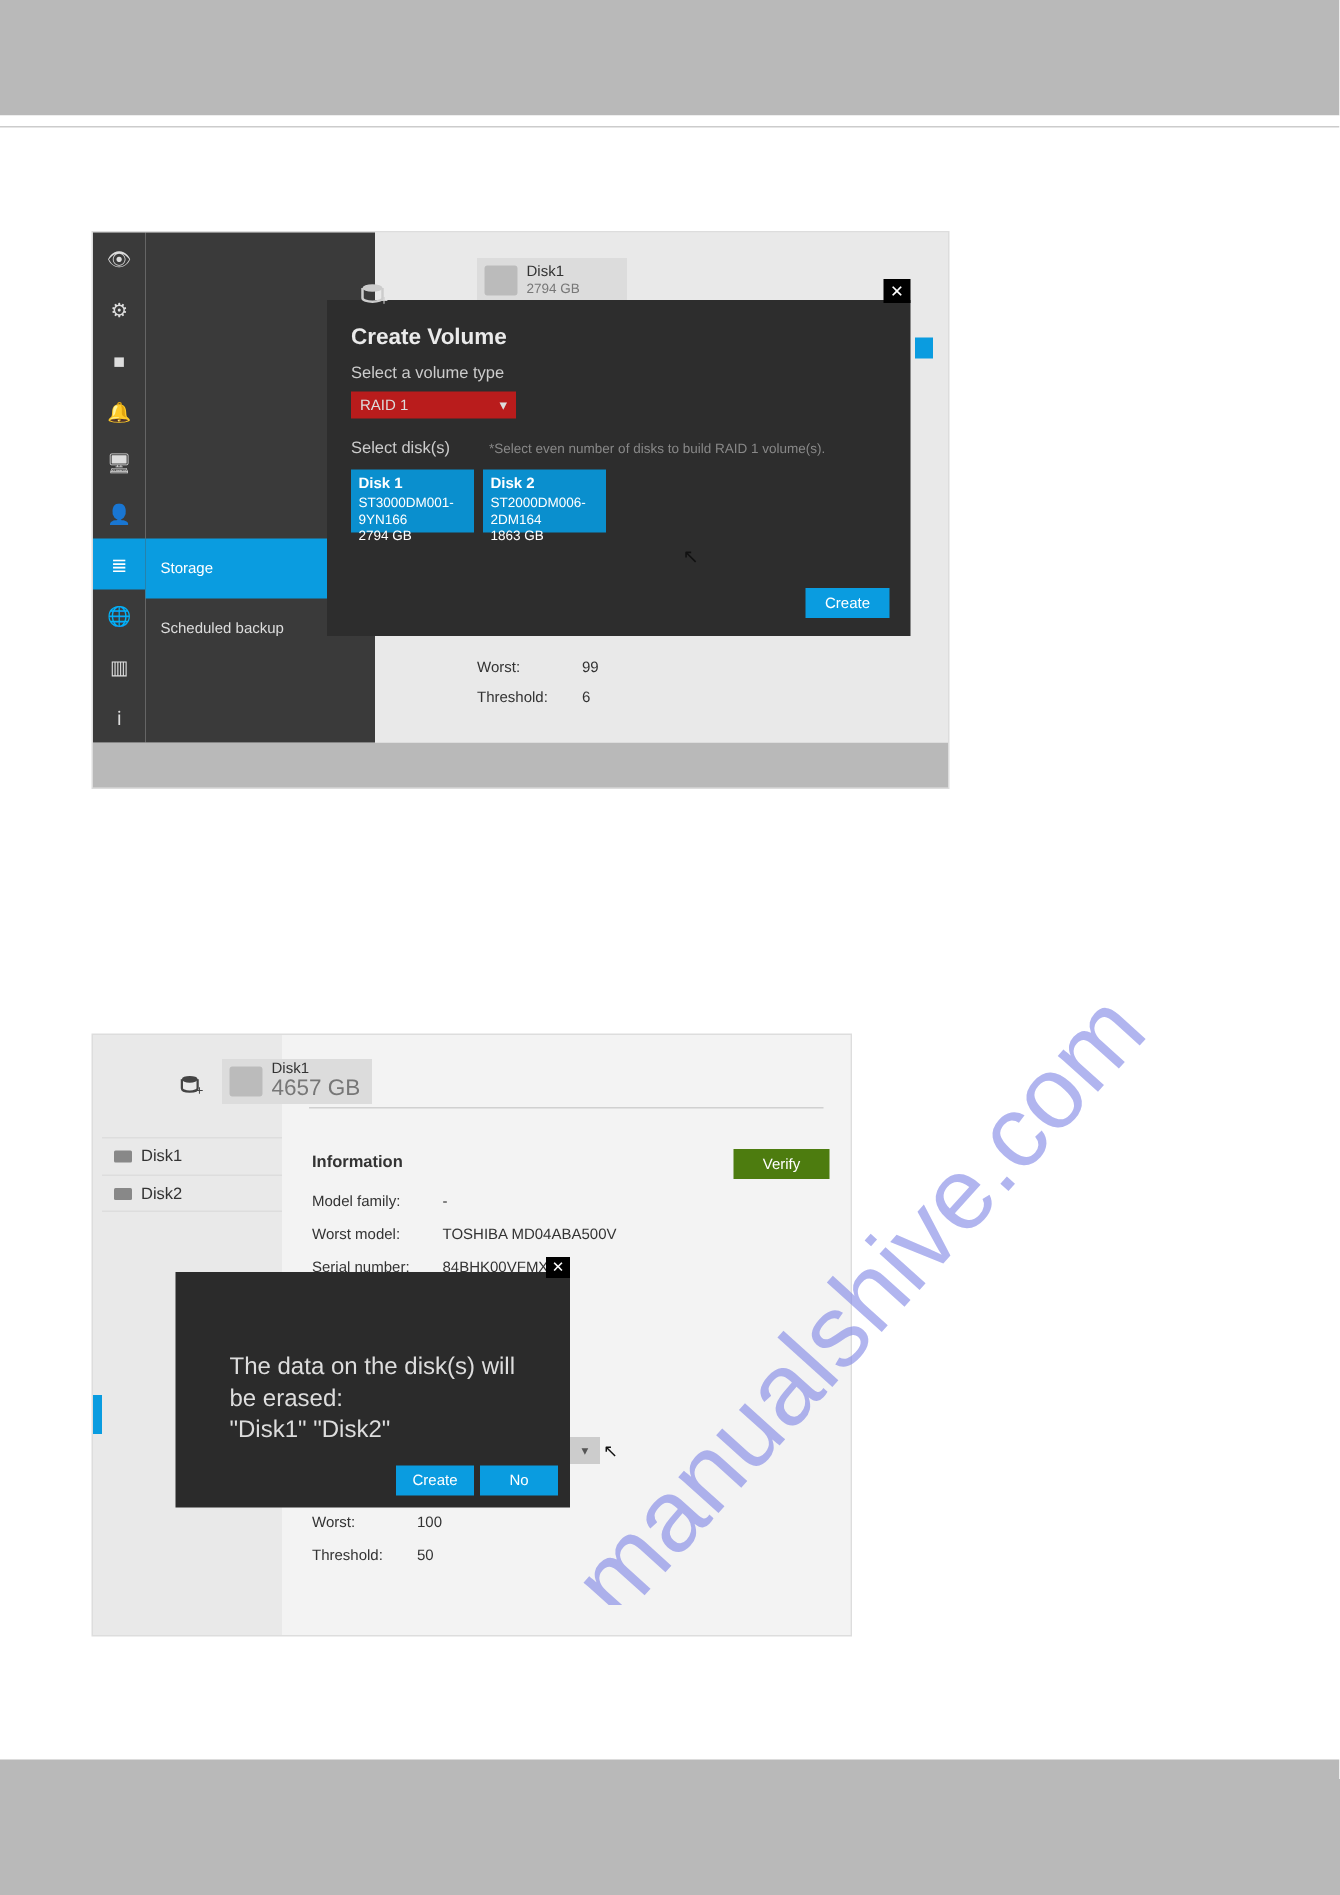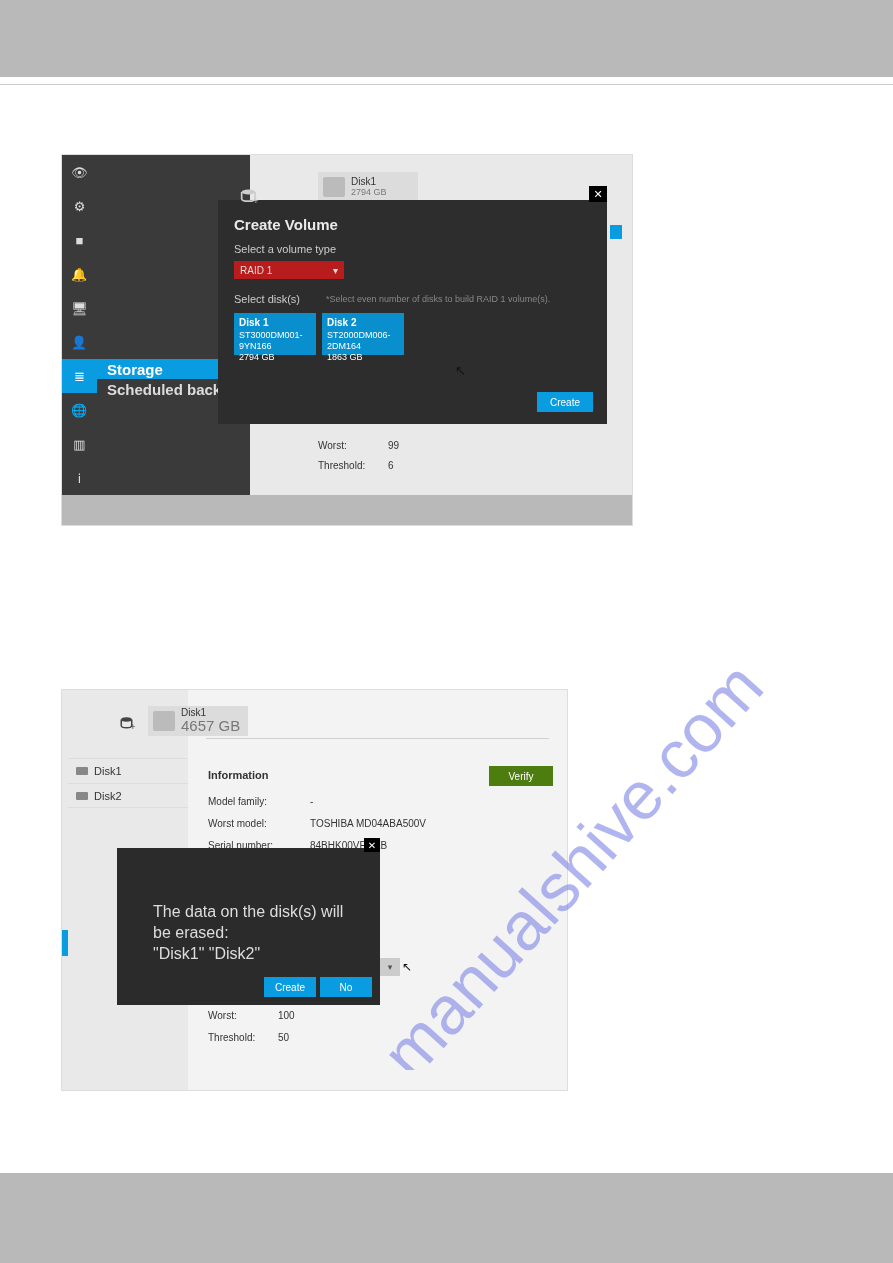--- a/index.html
+++ b/index.html
@@ -12,21 +12,21 @@
 
   
   .shot1 { position:absolute; left:62px; top:155px; width:570px; height:370px; background:#e9e9e9; box-shadow:0 0 0 1px #ddd; }
   .shot1 .bottom-strip { position:absolute; left:0; bottom:0; width:100%; height:30px; background:#b9b9b9; }
 
   .sidebar-narrow { position:absolute; left:0; top:0; width:35px; height:340px; background:#3a3a3a; }
   .sidebar-narrow .icon { width:35px; height:34px; display:flex; align-items:center; justify-content:center; color:#ddd; font-size:13px; }
   .sidebar-narrow .icon.sel { background:#0a9ce0; color:#fff; }
 
   .sidebar-wide { position:absolute; left:35px; top:0; width:153px; height:340px; background:#3a3a3a; }
-  .sidebar-wide .row { height:20px; display:flex; align-items:center; padding-left:10px; color:#ddd; font-size:15px;font-weight:bold; }
+  .sidebar-wide .row { height:40px; display:flex; align-items:center; padding-left:10px; color:#ddd; font-size:10px; }
   .sidebar-wide .row.sel { background:#0a9ce0; color:#fff; }
   .sidebar-wide .spacer { height:204px; }
 
   .content1-bg { position:absolute; left:188px; top:0; width:382px; height:340px; background:#e9e9e9; }
   .disk-sidebar { position:absolute; left:188px; top:60px; width:70px; }
   .disk-sidebar .drow { height:18px; display:flex; align-items:center; gap:4px; color:#444; font-size:10px; padding-left:4px; }
   .disk-icon { display:inline-block; width:12px; height:8px; background:#888; border-radius:1px; }
 
   .tab1 { position:absolute; left:318px; top:172px; width:100px; height:30px; background:#dcdcdc; padding:3px 5px; display:flex; gap:6px; align-items:center;}
   .tab1 .hdicon { width:22px; height:20px; background:#bbb; border-radius:2px; }
@@ -66,21 +66,21 @@
   .tab2 { position:absolute; left:148px; top:706px; width:100px; height:30px; background:#dcdcdc; padding:3px 5px; display:flex; gap:6px; align-items:center;}
   .tab2 .hdicon { width:22px; height:20px; background:#bbb; border-radius:2px; }
   .tab2 .tlabel { font-size:10px; color:#333; line-height:1.05;}
   .tab2 .tlabel .sub { color:#777; font-size:15px;}
   .right2 .divider { position:absolute; left:18px; top:48px; right:18px; border-top:1px solid #d0d0d0; }
 
   .info-heading { position:absolute; left:208px; top:769px; font-size:11px; font-weight:700; color:#333; }
   .verify-btn { position:absolute; left:489px; top:766px; width:64px; height:20px; background:#4d7c0f; color:#fff; font-size:10px; display:flex; align-items:center; justify-content:center; cursor:pointer;}
 
   .info-table { position:absolute; left:208px; top:790px; font-size:10px; color:#333; }
-  .info-table .irow { display:flex; gap:26px; height:22px; align-items:center; }
+  .info-table .irow { display:flex; gap:11px; height:22px; align-items:center; }
   .info-table .ilabel { width:76px; }
 
   .modal2 { position:absolute; left:117px; top:848px; width:263px; height:157px; background:#2b2b2b; color:#ddd; padding:40px 18px 12px 36px; font-size:11px; position:absolute;}
   .modal2 .close { position:absolute; right:0; top:-10px; width:16px; height:14px; background:#000; color:#fff; display:flex; align-items:center; justify-content:center; font-size:10px; cursor:pointer;}
   .modal2 .msg1 { font-size:10.5px; line-height:1.3; }
   .modal2 .msg2 { font-size:16px; margin-top:14px; line-height:1.3;}
   .modal2 .btns { position:absolute; right:8px; bottom:8px; display:flex; gap:4px; }
   .modal2 .btn { width:52px; height:20px; background:#0a9ce0; color:#fff; font-size:10px; display:flex; align-items:center; justify-content:center; cursor:pointer; }
 
   .dd2 { position:absolute; left:380px; top:958px; width:20px; height:18px; background:#ccc; display:flex; align-items:center; justify-content:center; font-size:9px; color:#555; cursor:pointer;}

